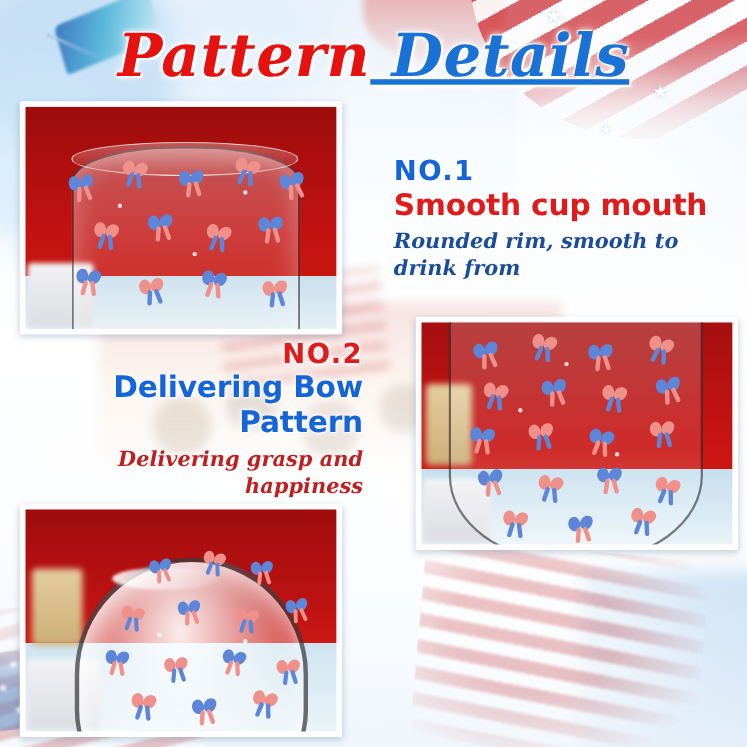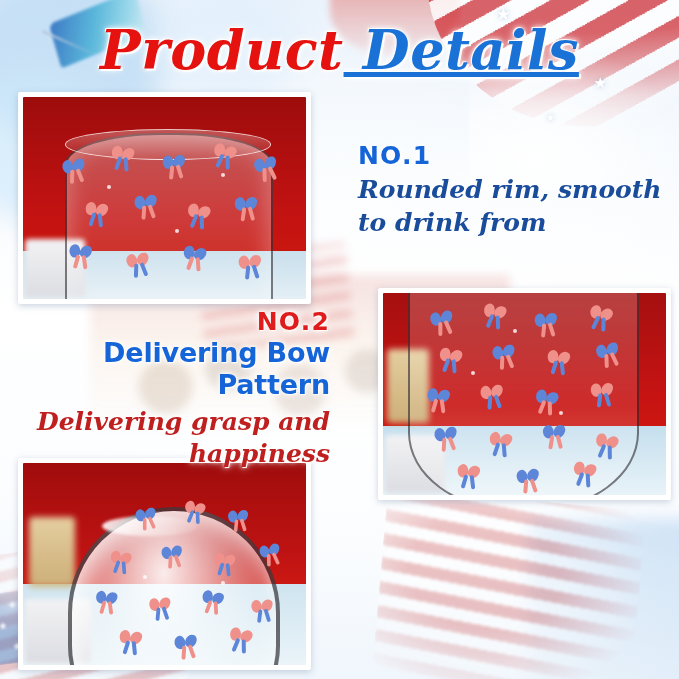--- a/index.html
+++ b/index.html
@@ -233,21 +233,21 @@
     text-shadow:0 0 4px #fff,0 0 8px #fff,1px 1px 0 rgba(255,255,255,.95);
   }
   .headline{
     font-family:"DejaVu Sans",sans-serif;
     font-size:27px;font-weight:700;letter-spacing:-0.2px;
     line-height:1.2;margin-top:1px;
     text-shadow:0 0 4px #fff,0 0 9px #fff,1px 1px 0 rgba(255,255,255,.95);
   }
   .tagline{
     font-family:"DejaVu Serif",serif;
-    font-style:italic;font-size:25px;font-weight:700;
+    font-style:italic;font-size:19px;font-weight:700;
     line-height:1.3;margin-top:4px;
     text-shadow:0 0 4px #fff,0 0 8px #fff,1px 1px 0 rgba(255,255,255,.9);
   }
   .c-blue{color:#1565d8;}
   .c-red{color:#e01b1b;}
   .c-navy{color:#1a4c9c;}
   .c-darkred{color:#c01f1f;}
 </style>
 </head>
 <body>
@@ -285,21 +285,21 @@
       <span class="st" style="left:22px;top:28px;">★</span>
       <span class="st" style="left:46px;top:30px;">★</span>
       <span class="st" style="left:70px;top:32px;">★</span>
 
       <span class="st" style="left:34px;top:50px;">★</span>
       <span class="st" style="left:58px;top:52px;">★</span>
     </div>
   </div>
 
   <div class="title">
-    <span class="t-red">Product</span><span class="t-blue"> Details</span>
+    <span class="t-red">Pattern</span><span class="t-blue"> Details</span>
   </div>
 
   <div class="photo" id="photo-1">
     <div class="inner">
       <div class="scene top">
         <div class="backdrop"></div>
         <div class="card-blur"></div>
         <div class="cup-top"></div>
         <div class="rim"></div>
         <div class="bows">
@@ -614,20 +614,21 @@
             </div>
           <span class="spark" style="left:120px;top:112px;"></span>
           <span class="spark" style="left:198px;top:118px;"></span>
         </div>
       </div>
     </div>
   </div>
 
   <div class="block" id="block-1">
     <div class="no c-blue">NO.1</div>
+    <div class="headline c-red">Smooth cup mouth</div>
     <div class="tagline c-navy">Rounded rim, smooth to drink from</div>
   </div>
 
   <div class="block" id="block-2">
     <div class="no c-red">NO.2</div>
     <div class="headline c-blue">Delivering Bow Pattern</div>
     <div class="tagline c-darkred">Delivering grasp and happiness</div>
   </div>
 
 

